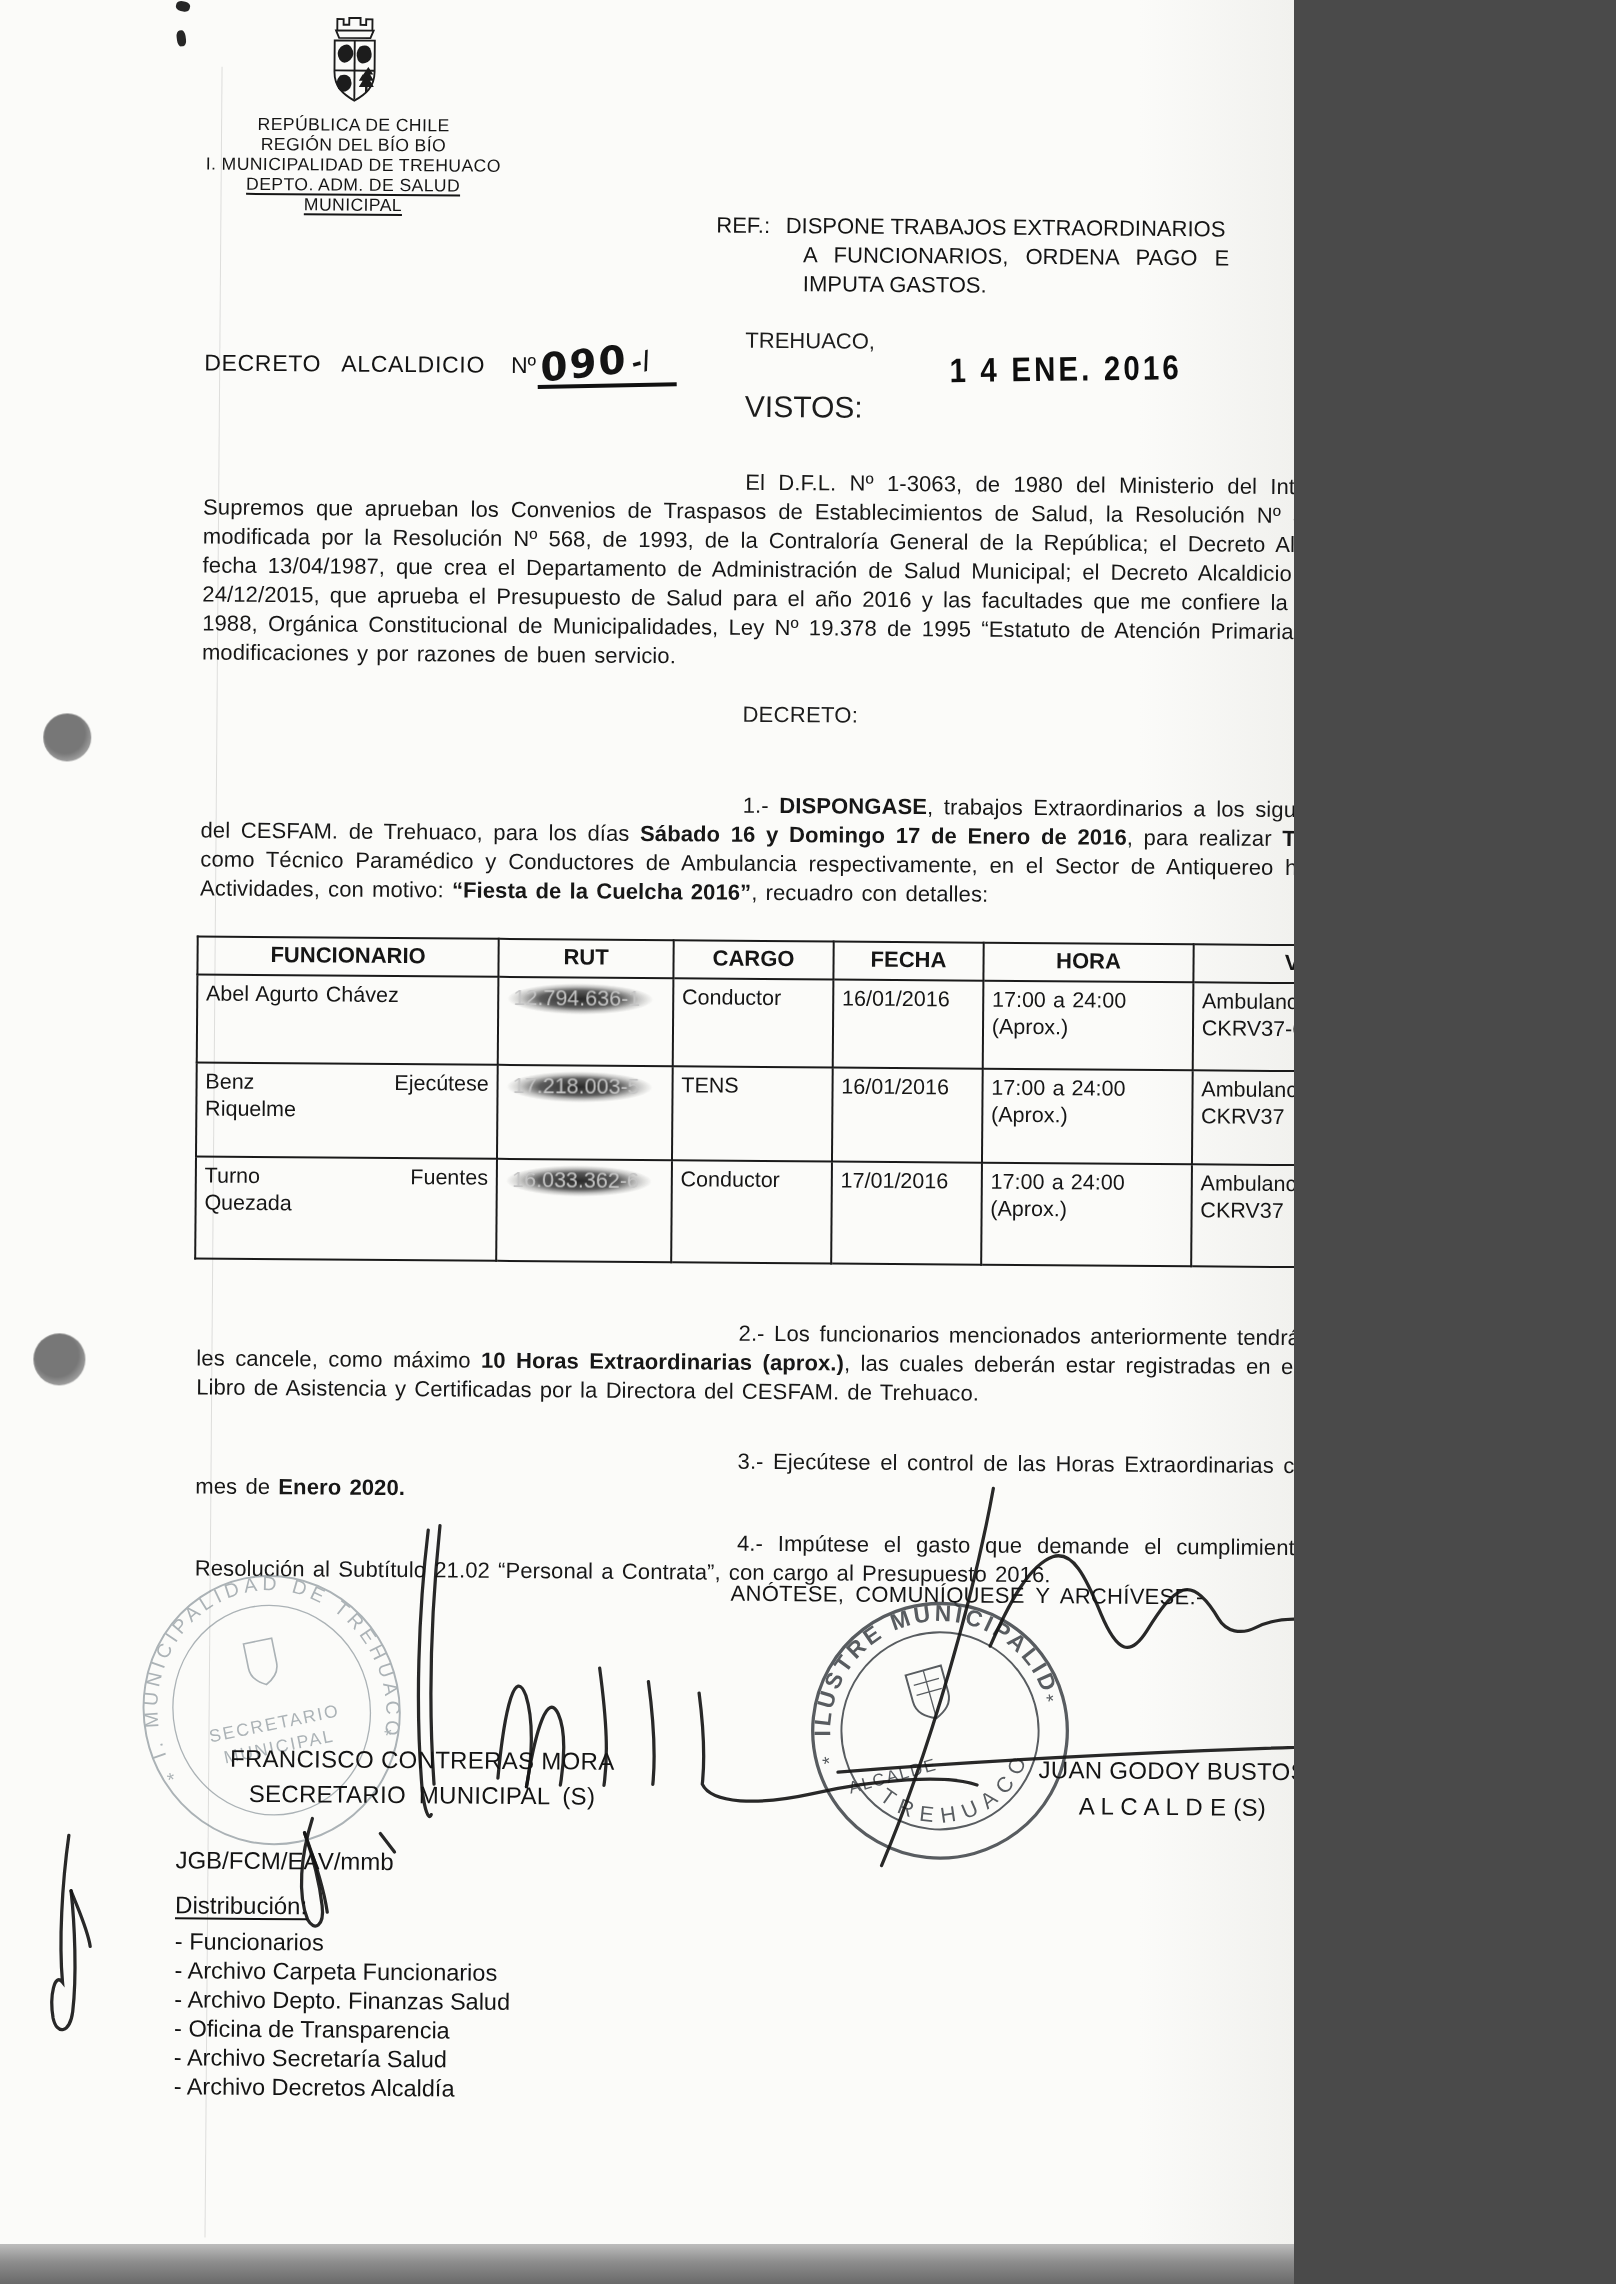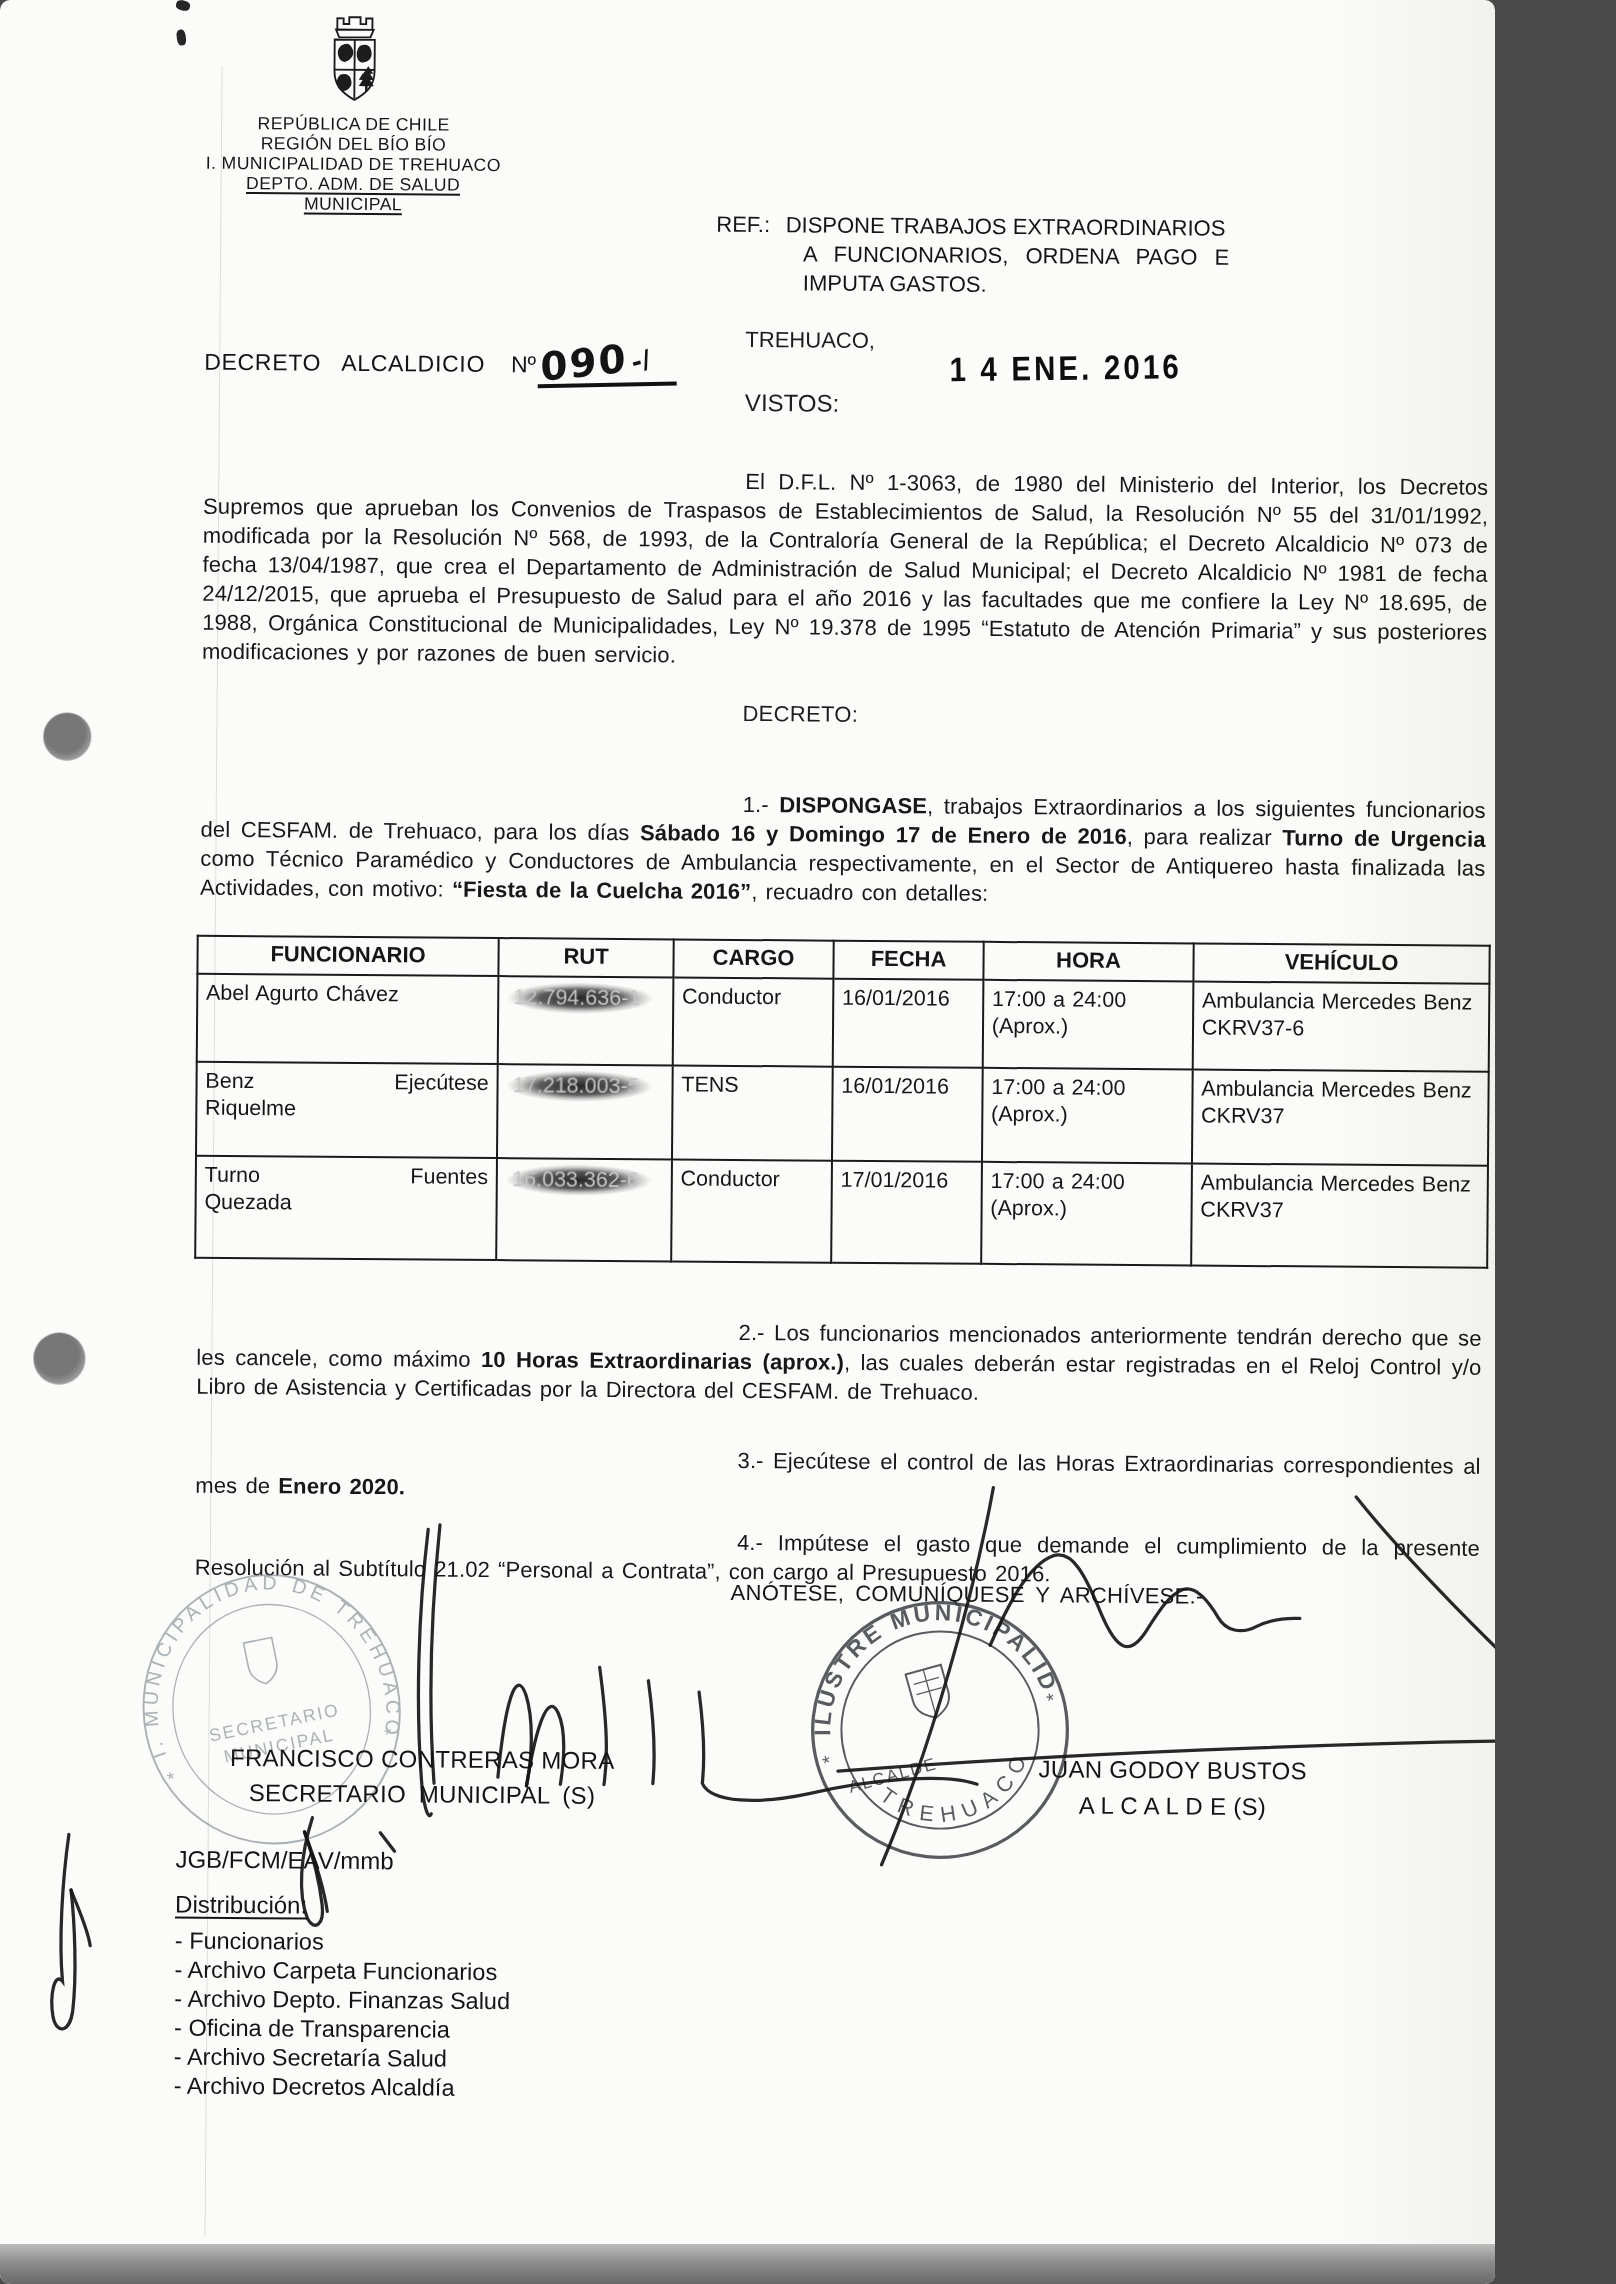--- a/index.html
+++ b/index.html
@@ -1,18 +1,18 @@
 <!DOCTYPE html>
 <html style="font-size:10.4px"><head>
 <meta charset="utf-8">
 <style>
   html,body{margin:0;padding:0;background:#4a4a4a;}
-  .page{position:relative;width:1495px;height:2284px;overflow:hidden;
+  .page{position:relative;width:1294px;height:2284px;overflow:hidden;
         background:linear-gradient(90deg,#fbfbf9 0%,#fbfbf9 88%,#f1f1ee 100%);
-        font-family:"Liberation Sans",sans-serif;color:#1d1d1d;border-radius:10px;}
+        font-family:"Liberation Sans",sans-serif;color:#1d1d1d;}
   .doc{position:absolute;inset:0;transform:rotate(0.45deg);transform-origin:50% 34%;}
 
   
   .vline{position:absolute;left:216px;top:70px;width:1.3px;height:2171px;background:rgba(140,140,140,.26);}
   .edge-mark{position:absolute;background:#262626;border-radius:40%;}
   .m1{left:170px;top:5.2px;width:14.3px;height:9.8px;transform:rotate(12deg);}
   .m2{left:171px;top:34px;width:9px;height:15.6px;transform:rotate(-8deg);}
   .hole{position:absolute;border-radius:50%;filter:blur(0.7px);
         background:radial-gradient(circle at 45% 42%,#777 0 52%,#9d9d9d 72%,rgba(180,180,180,0) 78%);}
   .h1{left:43px;top:718px;width:48px;height:48px;}
@@ -38,21 +38,21 @@
   .decree-sign{margin-left:26px;text-align:right;}
   .num-underline{display:inline-block;border-bottom:4.6px solid #111;padding:0 29px 1.3px 2.6px;transform:rotate(-1.6deg);margin-left:1.3px;}
   .handnum{display:inline-block;font-family:"DejaVu Sans",sans-serif;font-weight:bold;font-size:39px;
            letter-spacing:2px;transform:rotate(-5deg) skewX(-4deg);position:relative;top:2.6px;}
   .handsuf{display:inline-block;font-family:"DejaVu Sans",sans-serif;font-weight:bold;font-size:25px;
            transform:rotate(-14deg);position:relative;top:-2.6px;left:3.9px;}
 
   .place{position:absolute;left:742px;top:327px;font-size:22px;}
   .date-stamp{position:absolute;left:946px;top:349px;font-size:31px;font-weight:bold;letter-spacing:3.3px;
               color:#0e0e0e;transform:rotate(-1.2deg) scale(.95,1.1);transform-origin:left top;}
-  .vistos-label{position:absolute;left:742px;top:389px;font-size:24px;}
+  .vistos-label{position:absolute;left:742px;top:389px;font-size:30px;}
   .decreto-heading{position:absolute;left:742px;top:701px;font-size:22px;letter-spacing:0.3px;}
 
   .par{position:absolute;left:201px;width:1285px;font-size:22px;line-height:29px;
        text-align:justify;letter-spacing:0.1px;word-spacing:2px;color:#171717;}
   .indent{text-indent:542px;}
   .vistos-par{top:445px;}
   .p1{top:768px;}
   .p2{top:1296px;}
   .p3{top:1424px;}
   .p4{top:1506px;}

